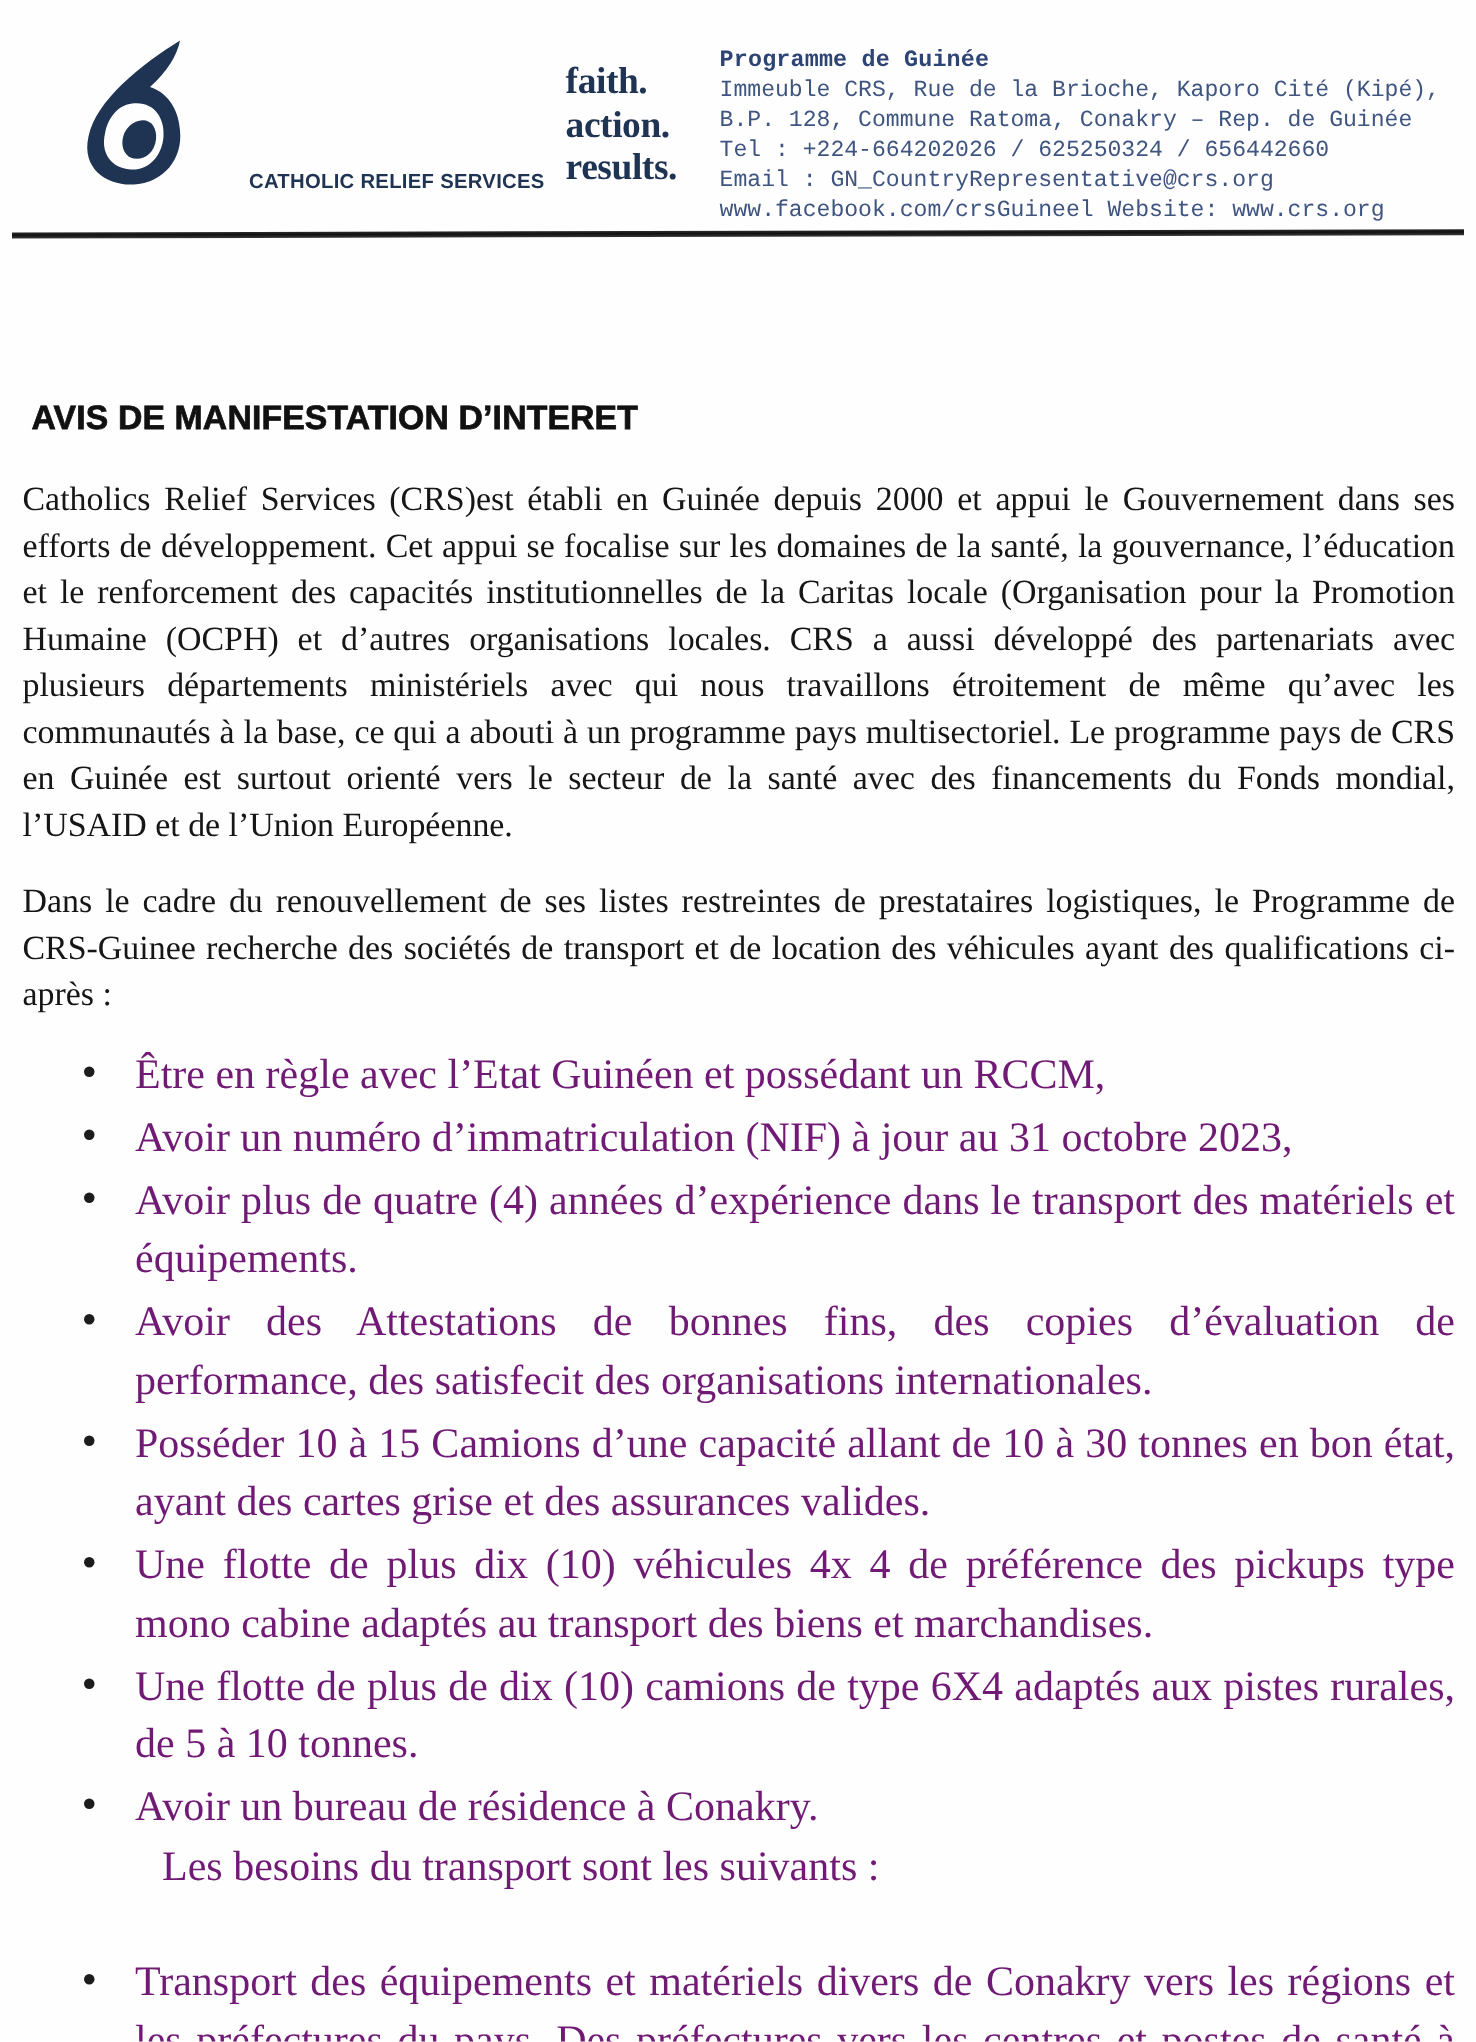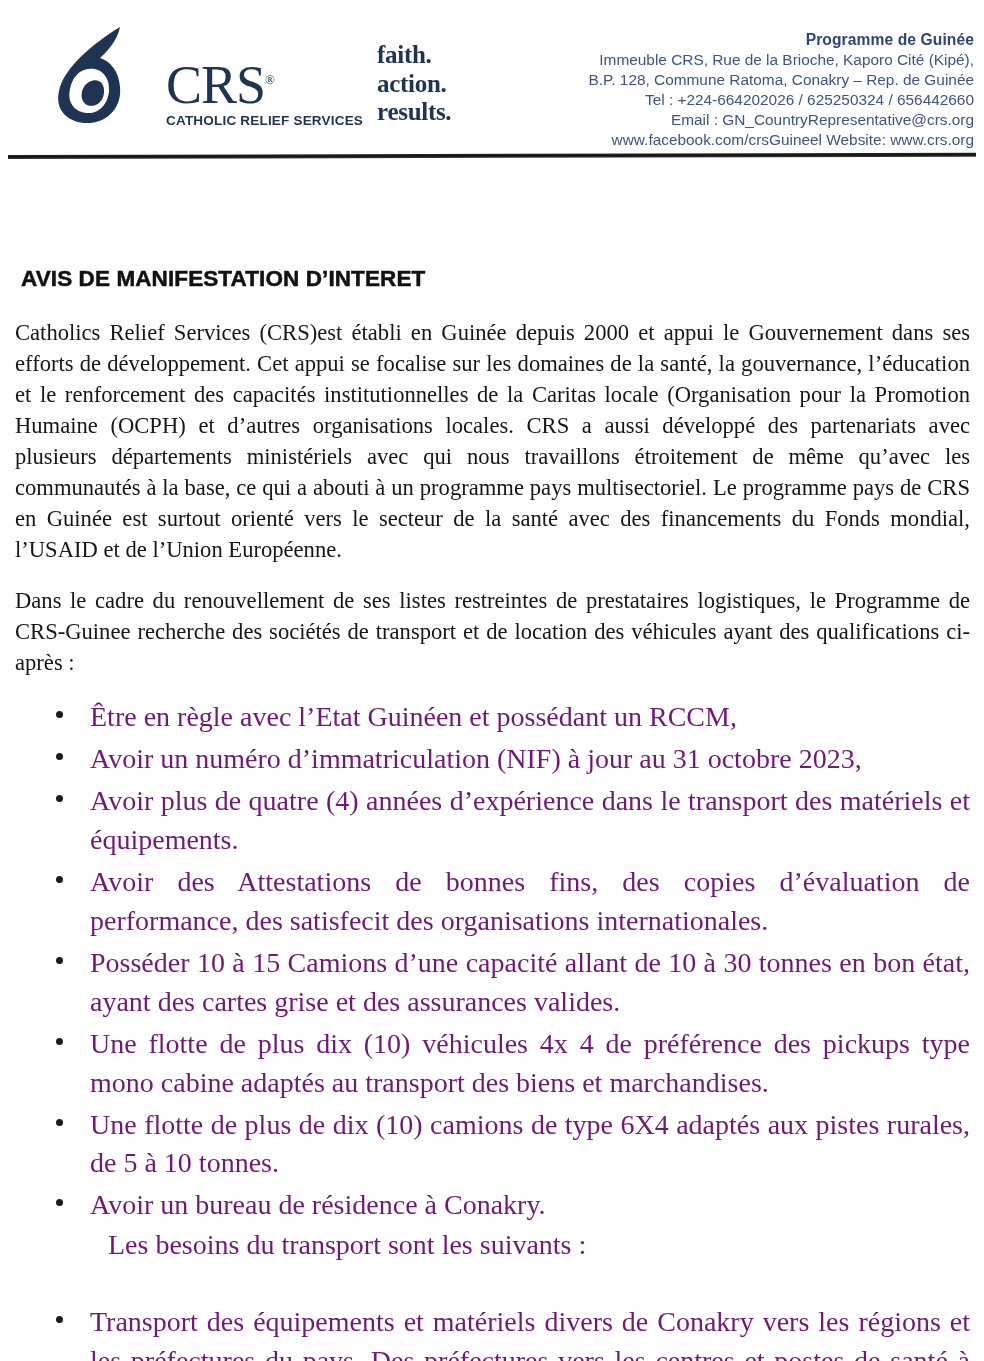--- a/index.html
+++ b/index.html
@@ -90,25 +90,24 @@
   .faith-action-results span {
     font-family: "Liberation Serif", "DejaVu Serif", serif;
     font-size: 25px;
     font-weight: 700;
     color: #1f3352;
     line-height: 1.13;
     letter-spacing: -0.3px;
   }
 
   .contact-block {
-    margin-right: 10px;
+    margin-right: 24px;
     margin-top: 30px;
-    text-align: right;
     color: #3f5580;
-    font-family: Liberation Sans, sans-serif;
+    font-family: Liberation Mono, monospace;
     font-size: 15.4px;
     line-height: 1.30;
   }
   .contact-block .org-name {
     font-weight: 700;
     font-size: 15.6px;
     color: #2e4475;
     letter-spacing: 0.1px;
   }
 
@@ -197,23 +196,20 @@
 
       <div class="logo-mark">
         <svg width="122" height="104" viewBox="0 0 122 104" xmlns="http://www.w3.org/2000/svg">
           <path d="M72 4 C46 20, 16 44, 11 68 C6 90, 24 101, 41 100 C61 99, 74 83, 72 64 C71 48, 62 38, 52 35 C64 24, 70 14, 72 4 Z
                    M40 46 C54 44, 62 55, 61 68 C60 82, 50 91, 39 90 C26 89, 19 79, 22 66 C24 55, 31 47, 40 46 Z" fill="#1f3352" fill-rule="evenodd"></path>
           <path d="M41 59 C50 54, 57 60, 56 70 C55 80, 46 85, 39 82 C31 78, 32 64, 41 59 Z" fill="#1f3352"></path>
         </svg>
       </div>
 
       <div class="logo-wordmark">
-        <div class="crs-letters">
-          <span>CRS</span><span class="reg">®</span>
-        </div>
         <div class="crs-tagline-small">CATHOLIC RELIEF SERVICES</div>
       </div>
 
       <div class="faith-action-results">
         <span>faith.</span>
         <span>action.</span>
         <span>results.</span>
       </div>
     </div>
 

